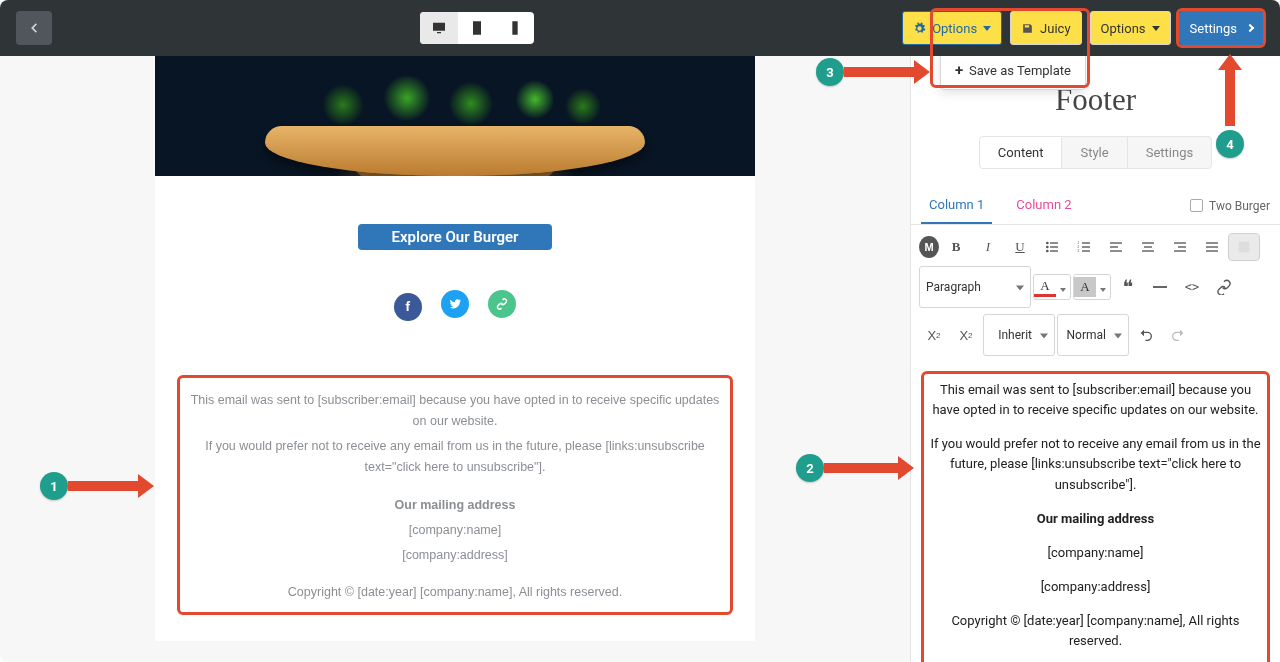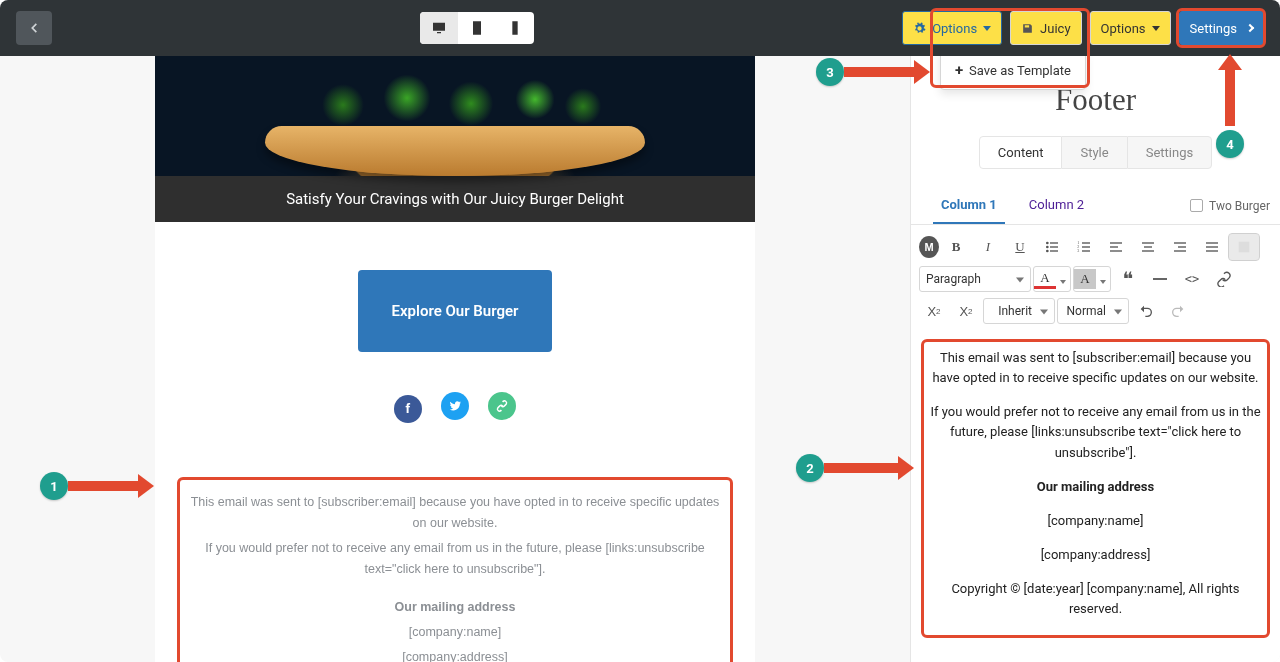--- a/index.html
+++ b/index.html
@@ -61,21 +61,21 @@
       radial-gradient(circle 28px at 90% 72%, #2a7a1c 0%, transparent 65%);
   }
   .bun { position:absolute; bottom:0; left:50%; transform:translateX(-50%); width:380px; height:50px;
     background: linear-gradient(#e7b468, #ba7b2f);
     border-radius: 20px 20px 60% 60% / 20px 20px 40px 40px;
     box-shadow: 0 6px 8px rgba(0,0,0,.4);
   }
   .hero-caption { background:#2f2f2f; color:#fff; text-align:center; padding:14px 10px; font-size:15px; }
 
   .cta-wrap { padding:38px 0 28px; text-align:center; background:#fff; margin-top:10px; }
-  .cta-btn { display:inline-block; background:#2f77b9; color:#fff; font-weight:600; font-size:15px; padding:32px 34px; border-radius:4px; cursor:pointer;}
+  .cta-btn { display:inline-block; background:#2f77b9; color:#fff; font-weight:600; font-size:15px; padding:4px 34px; border-radius:4px; cursor:pointer;}
 
   .socials { text-align:center; padding:12px 0 24px; background:#fff;}
   .soc { width:28px;height:28px;border-radius:50%; display:inline-flex;align-items:center;justify-content:center; margin:0 8px; color:#fff; font-size:13px; font-weight:700; cursor:pointer;}
   .soc.fb { background:#3b5998; }
   .soc.tw { background:#1da1f2; }
   .soc.ln { background:#4bc58c; }
 
   .footer-block { padding:30px 30px 26px; background:#fff; text-align:center; color:#8b8f94; font-size:12.5px; line-height:1.7; font-family: Verdana, Geneva, sans-serif;}
   .footer-block p { margin: 4px 0; }
   .footer-block .mh { font-weight:700; margin-top:16px;}
@@ -85,33 +85,33 @@
   .sidebar { width:370px; background:#fff; border-left:1px solid #e5e5e5; display:flex; flex-direction:column; }
   .side-head { text-align:center; padding:26px 0 10px; font-family:Georgia, 'Times New Roman', serif; font-size:31px; font-weight:300; color:#444; }
   .seg { display:flex; justify-content:center; margin:8px 0 12px; }
   .seg-btn { border:1px solid #e5e5e5; padding:8px 18px; font-size:13px; cursor:pointer; background:#f6f6f6; color:#888; }
   .seg-btn.active { background:#fff; color:#333; }
   .seg-btn:first-child { border-radius:4px 0 0 4px;}
   .seg-btn:nth-child(2){ border-left:none; border-right:none;}
   .seg-btn:last-child { border-radius:0 4px 4px 0;}
 
   .col-tabs { display:flex; align-items:center; border-bottom:1px solid #e5e5e5; padding:0 10px; margin-top:6px;}
-  .col-tab { padding:10px 8px; margin-right:16px; font-size:13px; color:#4c1d95; cursor:pointer; border-bottom:2px solid transparent;}
-  .col-tab.active { color:#2f77b9; font-weight:700; border-bottom-color:#2f77b9;margin-left:12px;}
+  .col-tab { padding:10px 8px; margin-right:16px; font-size:13px; color:#ec4899; cursor:pointer; border-bottom:2px solid transparent;}
+  .col-tab.active { color:#2f77b9; font-weight:400; border-bottom-color:#2f77b9;}
   .two-col { margin-left:auto; display:flex; align-items:center; gap:6px; font-size:12px; color:#666;}
   .two-col .chk { width:13px;height:13px;border:1px solid #aaa; border-radius:2px;}
 
   .tb { padding:6px 4px 2px; }
   .tb-row { display:flex; align-items:center; gap:2px; padding:3px 4px; flex-wrap:nowrap;}
   .tb-btn { width:30px; height:26px; display:flex;align-items:center;justify-content:center; border-radius:3px; cursor:pointer; color:#555; font-family:Georgia, serif;}
   .tb-btn.selected { background:#eaeaea; outline:1px solid #d0d0d0;}
   .tb-btn.mt { width:20px;height:22px; background:#555; color:#fff; border-radius:50%; font-family:Arial; font-size:11px; font-weight:700;}
   .tb-btn.code { font-family:monospace; font-size:12px; }
   .tb-btn svg { width:16px;height:16px; fill:currentColor;}
-  .tb-sel { height:26px; border:1px solid #d6d6d6; border-radius:3px; background:#fff; font-size:12px; padding:0 18px 0 6px; display:flex; align-items:center; position:relative; cursor:pointer; min-width:60px;}
+  .tb-sel { height:42px; border:1px solid #d6d6d6; border-radius:3px; background:#fff; font-size:12px; padding:0 18px 0 6px; display:flex; align-items:center; position:relative; cursor:pointer; min-width:60px;}
   .tb-sel::after { content:''; position:absolute; right:6px; top:50%; transform:translateY(-30%); width:0;height:0;border-left:4px solid transparent;border-right:4px solid transparent;border-top:5px solid #777;}
   .tb-sel.w-lg { min-width:112px;}
   .tb-sel.w-md { min-width:100px;}
   .tb-sel.w-sm { min-width:72px; justify-content:flex-end; padding-right:22px;}
   .fontcolor,.bgcolor { display:flex; align-items:center; border:1px solid #d6d6d6; border-radius:3px; height:26px;}
   .fontcolor .ch { width:22px;text-align:center; font-family:Georgia, serif; border-bottom:3px solid #d33; line-height:16px;}
   .bgcolor .ch { width:22px;text-align:center; font-family:Georgia, serif; background:#c8c8c8; line-height:20px;}
   .dd { width:14px; text-align:center;}
   .dd::before{content:'';display:inline-block;width:0;height:0;border-left:3px solid transparent;border-right:3px solid transparent;border-top:4px solid #777;}
   .hr-ic { width:14px;height:2px;background:#666;}
@@ -202,21 +202,20 @@
 <div class="workspace">
 
   <div class="canvas-area">
     <div class="canvas">
 
       <div class="hero">
         <div class="hero-img">
           <div class="lettuce"></div>
           <div class="bun"></div>
         </div>
-        <div class="hero-caption">Satisfy Your Cravings with Our Juicy Burger Delight</div>
       </div>
 
       <div class="cta-wrap">
         <div class="cta-btn">Explore Our Burger</div>
       </div>
 
       <div class="socials">
         <span class="soc fb">f</span>
         <span class="soc tw">
           <svg viewBox="0 0 24 24" width="14" height="14" fill="#fff">

